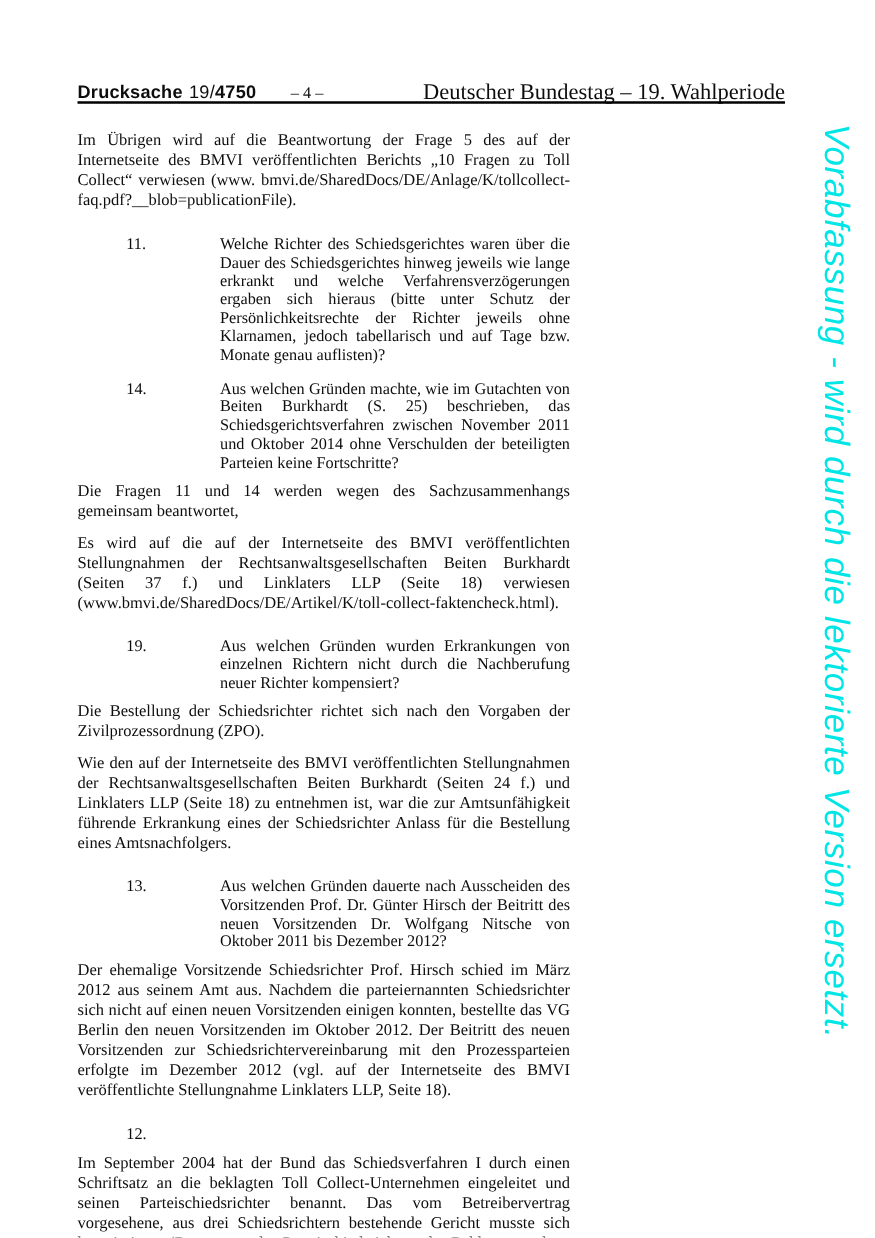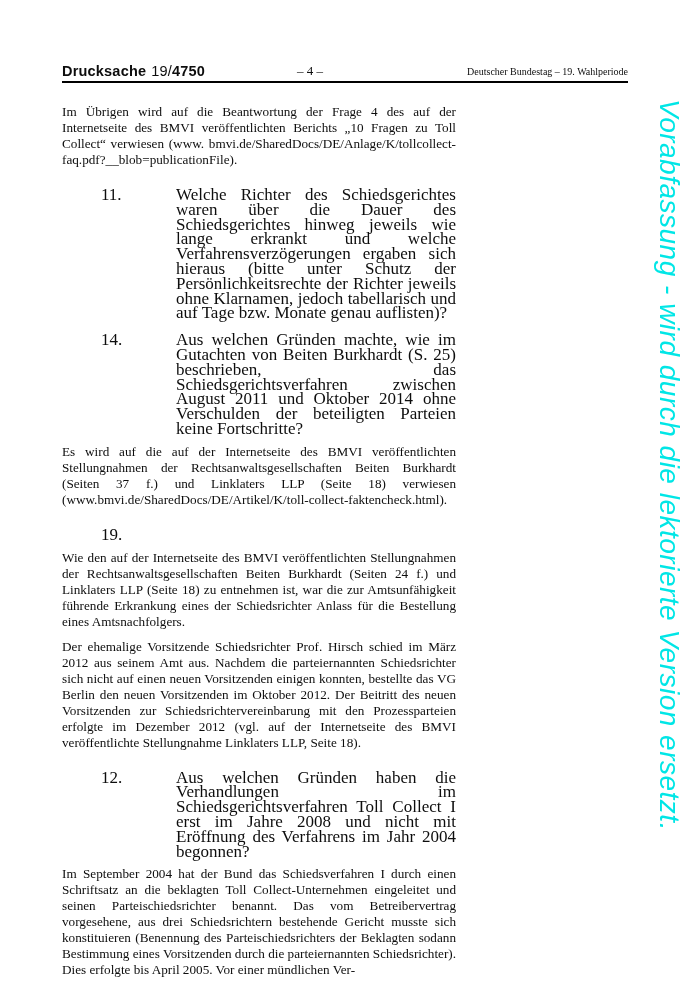--- a/index.html
+++ b/index.html
@@ -34,21 +34,21 @@
     white-space: nowrap;
   }
   .h-left .num-prefix { font-weight: normal; margin-left: 5px; }
   .h-left .num-bold { font-weight: bold; }
   .h-center {
     font-size: 13px;
     white-space: nowrap;
     transform: translateX(-26px);
   }
   .h-right {
-    font-size: 10px;
+    font-size: 18px;
     white-space: nowrap;
   }
   .rule {
     position: absolute;
     left: 62px;
     top: 81px;
     width: 566px;
     height: 0;
     border-top: 2.5px solid #000;
   }
@@ -62,21 +62,21 @@
     font-size: 13.2px;
     line-height: 16px;
     text-align: justify;
     overflow-wrap: anywhere;
     margin: 0 0 9px 0;
   }
   .question {
     display: flex;
     margin: 20px 0 7px 0;
     padding-left: 39px;
-    font-size: 17px;
+    font-size: 13px;
     line-height: 14.8px;
   }
   .question + .question { margin-top: 12px; }
   .qnum {
     flex: none;
     width: 27px;
   }
   .qtext {
     flex: 1;
     text-align: justify;
@@ -106,37 +106,43 @@
     <div class="h-left">
       <span>Drucksache</span><span class="num-prefix">19/</span><span class="num-bold">4750</span>
     </div>
     <div class="h-center">– 4 –</div>
     <div class="h-right">Deutscher Bundestag – 19. Wahlperiode</div>
   </header>
 
   <div class="rule"></div>
 
   <main class="content" id="doc-content">
-      <div class="para">Im Übrigen wird auf die Beantwortung der Frage 4 des auf der Internetseite des BMVI veröffentlichten Berichts „10 Fragen zu Toll Collect“ verwiesen (www. bmvi.de/SharedDocs/DE/Anlage/K/tollcollect-faq.pdf?__blob=publicationFile).</div>
+      <div class="para">Im Übrigen wird auf die Beantwortung der Frage 5 des auf der Internetseite des BMVI veröffentlichten Berichts „10 Fragen zu Toll Collect“ verwiesen (www. bmvi.de/SharedDocs/DE/Anlage/K/tollcollect-faq.pdf?__blob=publicationFile).</div>
       <div class="question">
         <span class="qnum">11.</span>
         <span class="qtext">Welche Richter des Schiedsgerichtes waren über die Dauer des Schiedsgerichtes hinweg jeweils wie lange erkrankt und welche Verfahrensverzögerungen ergaben sich hieraus (bitte unter Schutz der Persönlichkeitsrechte der Richter jeweils ohne Klarnamen, jedoch tabellarisch und auf Tage bzw. Monate genau auflisten)?</span>
       </div>
       <div class="question">
         <span class="qnum">14.</span>
-        <span class="qtext">Aus welchen Gründen machte, wie im Gutachten von Beiten Burkhardt (S. 25) beschrieben, das Schiedsgerichtsverfahren zwischen August 2011 und Oktober 2014 ohne Verschulden der beteiligten Parteien keine Fortschritte?</span>
+        <span class="qtext">Aus welchen Gründen machte, wie im Gutachten von Beiten Burkhardt (S. 25) beschrieben, das Schiedsgerichtsverfahren zwischen November 2011 und Oktober 2014 ohne Verschulden der beteiligten Parteien keine Fortschritte?</span>
       </div>
+      <div class="para">Die Fragen 11 und 14 werden wegen des Sachzusammenhangs gemeinsam beantwortet,</div>
       <div class="para">Es wird auf die auf der Internetseite des BMVI veröffentlichten Stellungnahmen der Rechtsanwaltsgesellschaften Beiten Burkhardt (Seiten 37 f.) und Linklaters LLP (Seite 18) verwiesen (www.bmvi.de/SharedDocs/DE/Artikel/K/toll-collect-faktencheck.html).</div>
       <div class="question">
         <span class="qnum">19.</span>
+        <span class="qtext">Aus welchen Gründen wurden Erkrankungen von einzelnen Richtern nicht durch die Nachberufung neuer Richter kompensiert?</span>
       </div>
+      <div class="para">Die Bestellung der Schiedsrichter richtet sich nach den Vorgaben der Zivilprozessordnung (ZPO).</div>
       <div class="para">Wie den auf der Internetseite des BMVI veröffentlichten Stellungnahmen der Rechtsanwaltsgesellschaften Beiten Burkhardt (Seiten 24 f.) und Linklaters LLP (Seite 18) zu entnehmen ist, war die zur Amtsunfähigkeit führende Erkrankung eines der Schiedsrichter Anlass für die Bestellung eines Amtsnachfolgers.</div>
+      <div class="question">
+        <span class="qnum">13.</span>
+        <span class="qtext">Aus welchen Gründen dauerte nach Ausscheiden des Vorsitzenden Prof. Dr. Günter Hirsch der Beitritt des neuen Vorsitzenden Dr. Wolfgang Nitsche von Oktober 2011 bis Dezember 2012?</span>
+      </div>
       <div class="para">Der ehemalige Vorsitzende Schiedsrichter Prof. Hirsch schied im März 2012 aus seinem Amt aus. Nachdem die parteiernannten Schiedsrichter sich nicht auf einen neuen Vorsitzenden einigen konnten, bestellte das VG Berlin den neuen Vorsitzenden im Oktober 2012. Der Beitritt des neuen Vorsitzenden zur Schiedsrichtervereinbarung mit den Prozessparteien erfolgte im Dezember 2012 (vgl. auf der Internetseite des BMVI veröffentlichte Stellungnahme Linklaters LLP, Seite 18).</div>
       <div class="question">
         <span class="qnum">12.</span>
-        <span class="qtext">Aus welchen Gründen haben die Verhandlungen im Schiedsgerichtsverfahren Toll Collect I erst im Jahre 2008 und nicht mit Eröffnung des Verfahrens im Jahr 2004 begonnen?</span>
       </div>
       <div class="para">Im September 2004 hat der Bund das Schiedsverfahren I durch einen Schriftsatz an die beklagten Toll Collect-Unternehmen eingeleitet und seinen Parteischiedsrichter benannt. Das vom Betreibervertrag vorgesehene, aus drei Schiedsrichtern bestehende Gericht musste sich konstituieren (Benennung des Parteischiedsrichters der Beklagten sodann Bestimmung eines Vorsitzenden durch die parteiernannten Schiedsrichter). Dies erfolgte bis April 2005. Vor einer mündlichen Ver-</div>
     </main>
 
   <div class="watermark" id="watermark" style="color: rgb(0, 230, 230);">Vorabfassung - wird durch die lektorierte Version ersetzt.</div>
 
 </div>
 
 </body></html>

